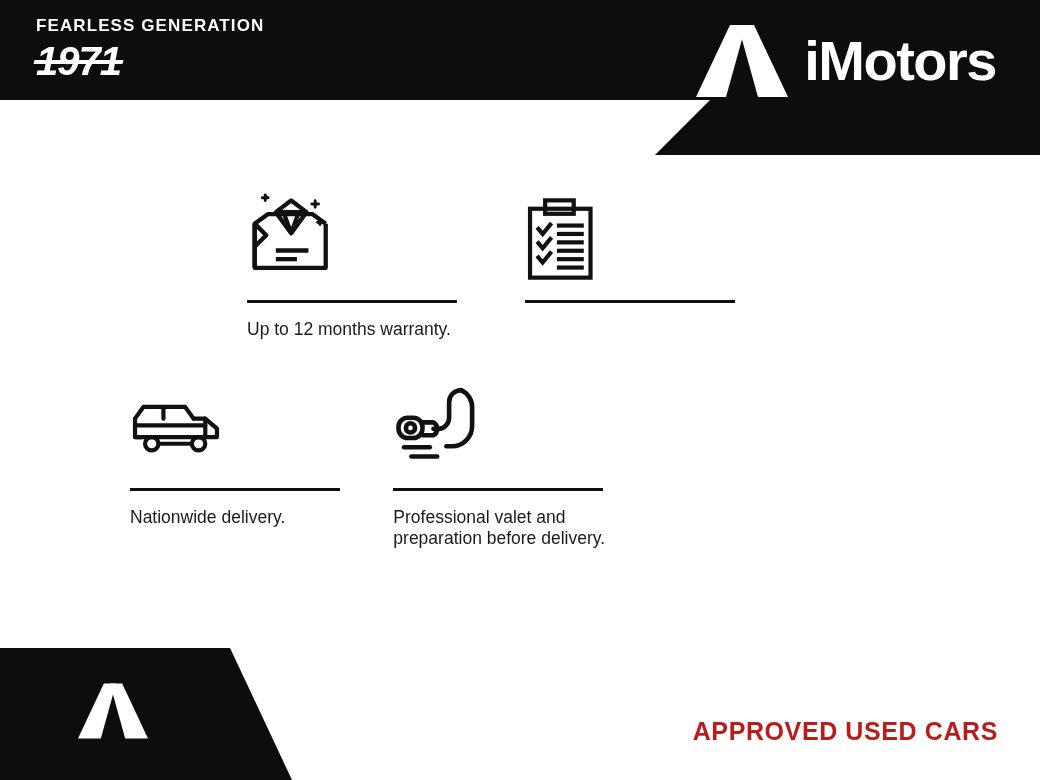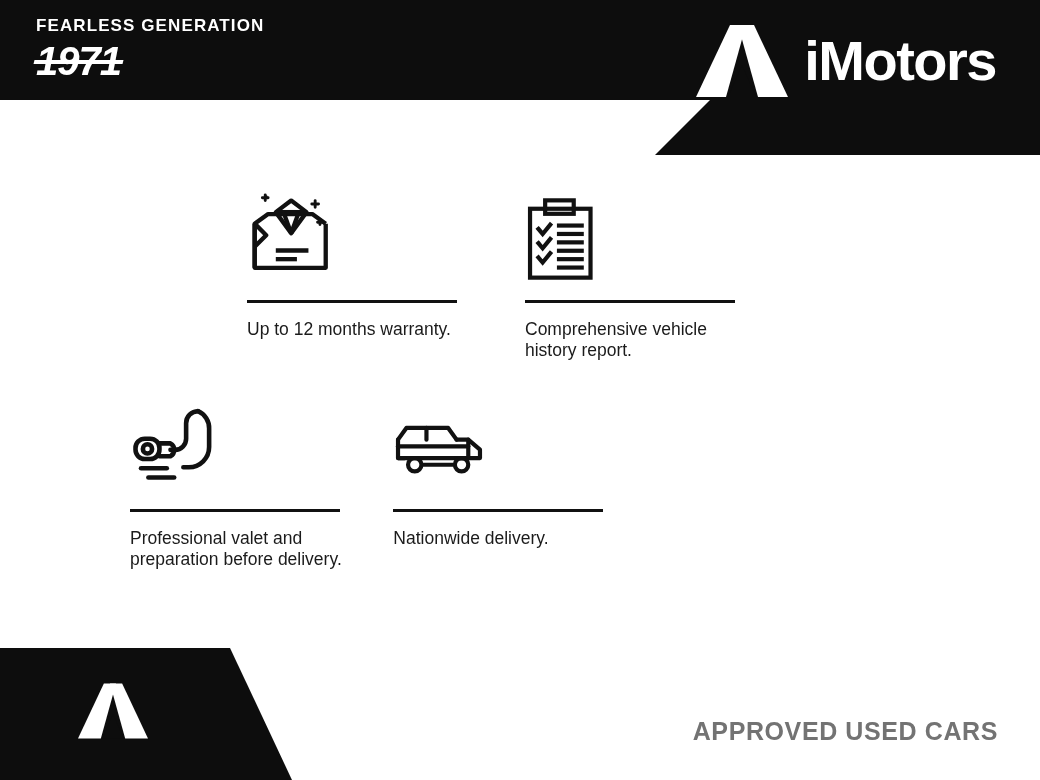--- a/index.html
+++ b/index.html
@@ -95,21 +95,21 @@
     position:absolute; left:0; bottom:0; width:292px; height:132px;
     background:#0d0d0d;
     clip-path: polygon(0 0, 230px 0, 292px 132px, 0 132px);
   }
   .footer-mark {
     position:absolute; left:78px; bottom:40px; width:70px; height:58px;
   }
   .footer-caption {
     position:absolute; right:42px; bottom:34px;
     font-size:25px; font-weight:bold; letter-spacing:0.6px;
-    color:#737373;
+    color:#b91c1c;
   }
 </style>
 </head>
 <body>
 
 <div class="header">
   <div class="header-bg-top"></div>
   <div class="header-bg-right"></div>
 
   <div class="header-left">
@@ -182,45 +182,26 @@
             <line x1="38" y1="34" x2="70" y2="34"></line>
             <line x1="38" y1="44" x2="70" y2="44"></line>
             <line x1="38" y1="54" x2="70" y2="54"></line>
             <line x1="38" y1="64" x2="70" y2="64"></line>
             <line x1="38" y1="74" x2="70" y2="74"></line>
             <line x1="38" y1="84" x2="70" y2="84"></line>
           </g>
         </svg>
       </div>
       <div class="divider"></div>
-      <div class="feature-text">Comprehensive vehicle history report.</div>
     </div>
 
 
   </div>
 
   <div class="feature-row row-2">
-
-    <div class="feature">
-      <div class="feature-icon">
-        <svg viewBox="0 0 100 100" width="92" height="92" aria-hidden="true">
-          <g fill="none" stroke="#111" stroke-width="5" stroke-linejoin="round" stroke-linecap="round">
-            <path d="M74,10 a20,20 0 0 1 12,19 v20 a22,22 0 0 1 -22,22 h-6"></path>
-            <path d="M74,10 a13,13 0 0 0 -13,13 v17 a12,12 0 0 1 -12,12 h-5"></path>
-            <rect x="6" y="40" width="26" height="22" rx="10"></rect>
-            <path d="M32,45 h12 a8,8 0 0 1 0,14 h-12"></path>
-            <circle cx="19" cy="51" r="5"></circle>
-            <line x1="12" y1="72" x2="40" y2="72"></line>
-            <line x1="20" y1="82" x2="48" y2="82"></line>
-          </g>
-        </svg>
-      </div>
-      <div class="divider"></div>
-      <div class="feature-text">Professional valet and preparation before delivery.</div>
-    </div>
 
     <div class="feature">
       <div class="feature-icon">
         <svg viewBox="0 0 110 80" width="92" height="70" aria-hidden="true">
           <g fill="none" stroke="#111" stroke-width="5" stroke-linejoin="round" stroke-linecap="round">
             <path d="M6,30 v22 h84 v-22"></path>
             <path d="M6,30 l10,-14 h50 l10,14"></path>
             <line x1="6" y1="38" x2="90" y2="38"></line>
             <line x1="40" y1="16" x2="40" y2="30"></line>
             <path d="M76,30 h14 l14,12 v10 h-28"></path>
@@ -228,20 +209,38 @@
             <circle cx="26" cy="60" r="8"></circle>
             <circle cx="82" cy="60" r="8"></circle>
             <line x1="36" y1="60" x2="72" y2="60"></line>
           </g>
         </svg>
       </div>
       <div class="divider"></div>
       <div class="feature-text">Nationwide delivery.</div>
     </div>
 
+    <div class="feature">
+      <div class="feature-icon">
+        <svg viewBox="0 0 100 100" width="92" height="92" aria-hidden="true">
+          <g fill="none" stroke="#111" stroke-width="5" stroke-linejoin="round" stroke-linecap="round">
+            <path d="M74,10 a20,20 0 0 1 12,19 v20 a22,22 0 0 1 -22,22 h-6"></path>
+            <path d="M74,10 a13,13 0 0 0 -13,13 v17 a12,12 0 0 1 -12,12 h-5"></path>
+            <rect x="6" y="40" width="26" height="22" rx="10"></rect>
+            <path d="M32,45 h12 a8,8 0 0 1 0,14 h-12"></path>
+            <circle cx="19" cy="51" r="5"></circle>
+            <line x1="12" y1="72" x2="40" y2="72"></line>
+            <line x1="20" y1="82" x2="48" y2="82"></line>
+          </g>
+        </svg>
+      </div>
+      <div class="divider"></div>
+      <div class="feature-text">Professional valet and preparation before delivery.</div>
+    </div>
+
     <div class="feature"></div>
 
   </div>
 </div>
 
 <div class="footer-shape"></div>
 <span class="footer-mark">
   <svg viewBox="0 0 92 72" width="70" height="58" aria-hidden="true">
     <polygon points="30,72 0,72 34,0 50,0" fill="#ffffff"></polygon>
     <polygon points="62,72 92,72 58,0 42,0" fill="#ffffff"></polygon>

